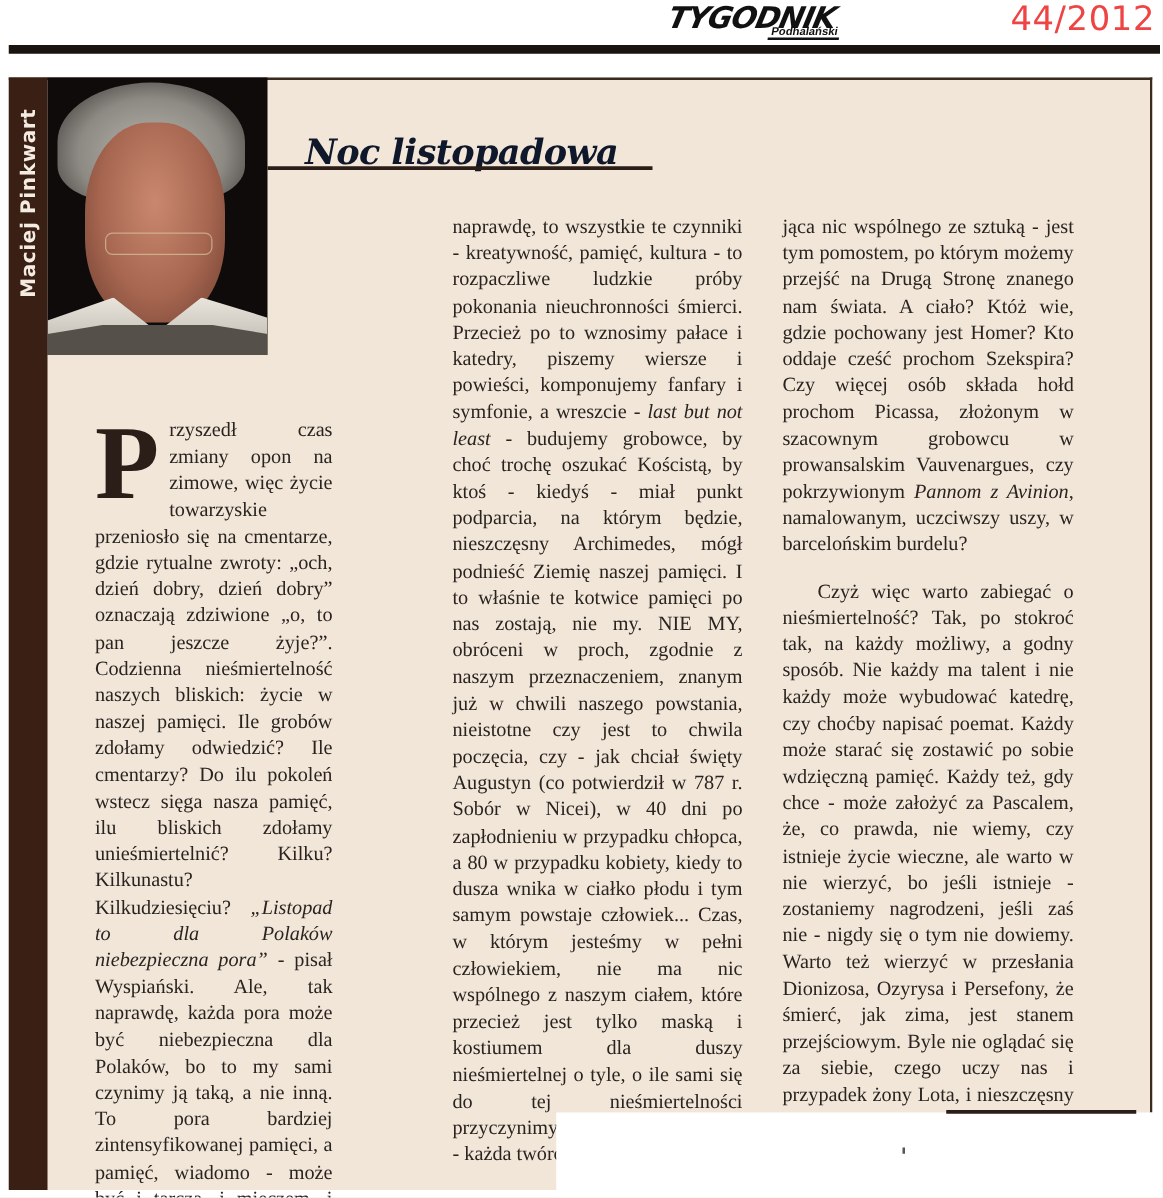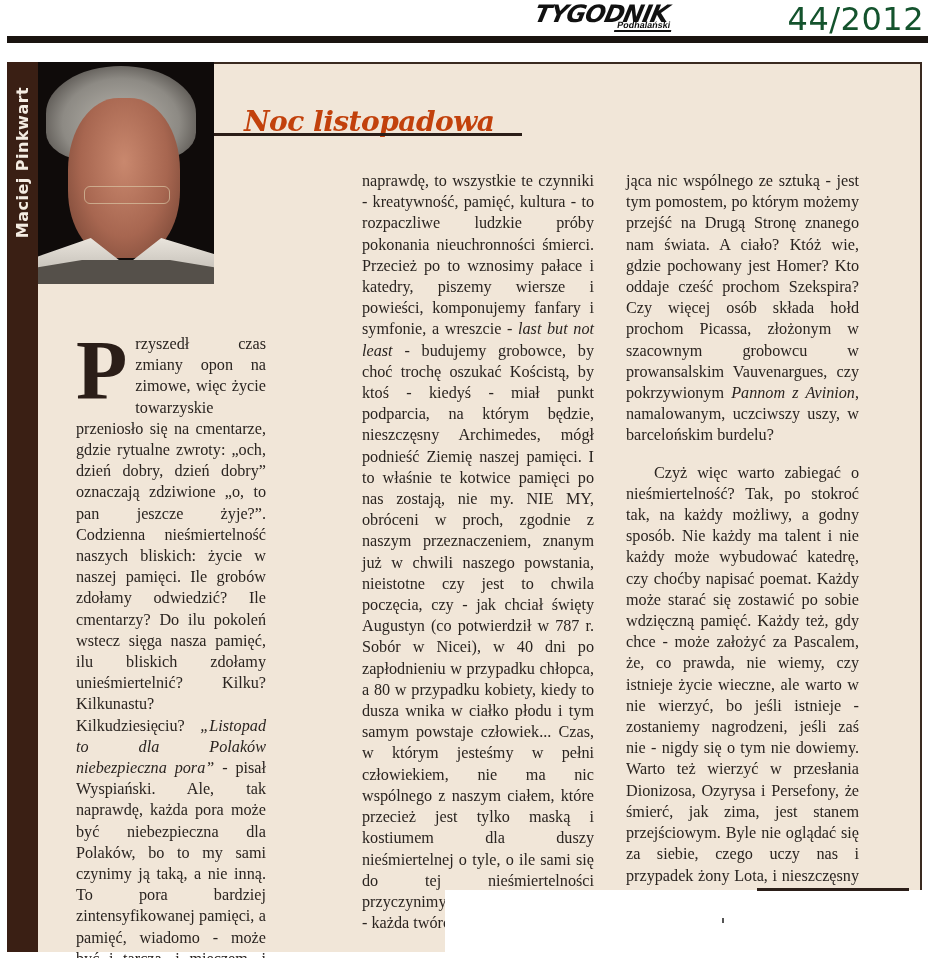--- a/index.html
+++ b/index.html
@@ -20,21 +20,21 @@
       transform: skewX(-12deg);
     }
     .logo-sub {
       position: absolute; left: 80px; top: 18px;
       font-family: "Liberation Sans", sans-serif; font-weight: bold; font-size: 9px;
       color: #111; border-bottom: 2px solid #111; padding: 0 2px;
       transform: skewX(-10deg);
     }
     .issue {
       position: absolute; right: 6px; top: 0px;
-      font-family: "DejaVu Sans", sans-serif; font-size: 32px; color: #14532d;
+      font-family: "DejaVu Sans", sans-serif; font-size: 27px; color: #ef4444;
       letter-spacing: 0.5px;
     }
     .top-rule {
       position: absolute; left: 7px; top: 36px; width: 921px; height: 7px;
       background: #1a1410;
     }
     .page {
       position: absolute; left: 7px; top: 62px; width: 915px; height: 890px;
       background: #f1e6d8;
     }
@@ -76,21 +76,21 @@
       background: linear-gradient(#e9e4dc, #b8b3ab);
       clip-path: polygon(0 40%, 30% 0, 50% 60%, 70% 0, 100% 35%, 100% 100%, 0 100%);
     }
     .photo .shirt-dark {
       position: absolute; left: 0; top: 198px; width: 176px; height: 24px; background: #55504a;
       clip-path: polygon(0 30%, 25% 0, 75% 0, 100% 30%, 100% 100%, 0 100%);
     }
     .title {
       position: absolute; left: 244px; top: 86px;
       font-family: "DejaVu Serif", serif; font-style: italic; font-weight: bold;
-      font-size: 28px; color: #c2410c; letter-spacing: -0.5px;
+      font-size: 28px; color: #0f172a; letter-spacing: -0.5px;
     }
     .title-rule {
       position: absolute; left: 214px; top: 133px; width: 308px; height: 3px; background: #2b1e18;
     }
     .col {
       position: absolute; font-size: 16.2px; line-height: 21.2px; color: #2a2420;
       text-align: justify; hyphens: none;
     }
     .col p { margin: 16px; }
     .col1 { left: 60px; top: 318px; width: 222px; }

